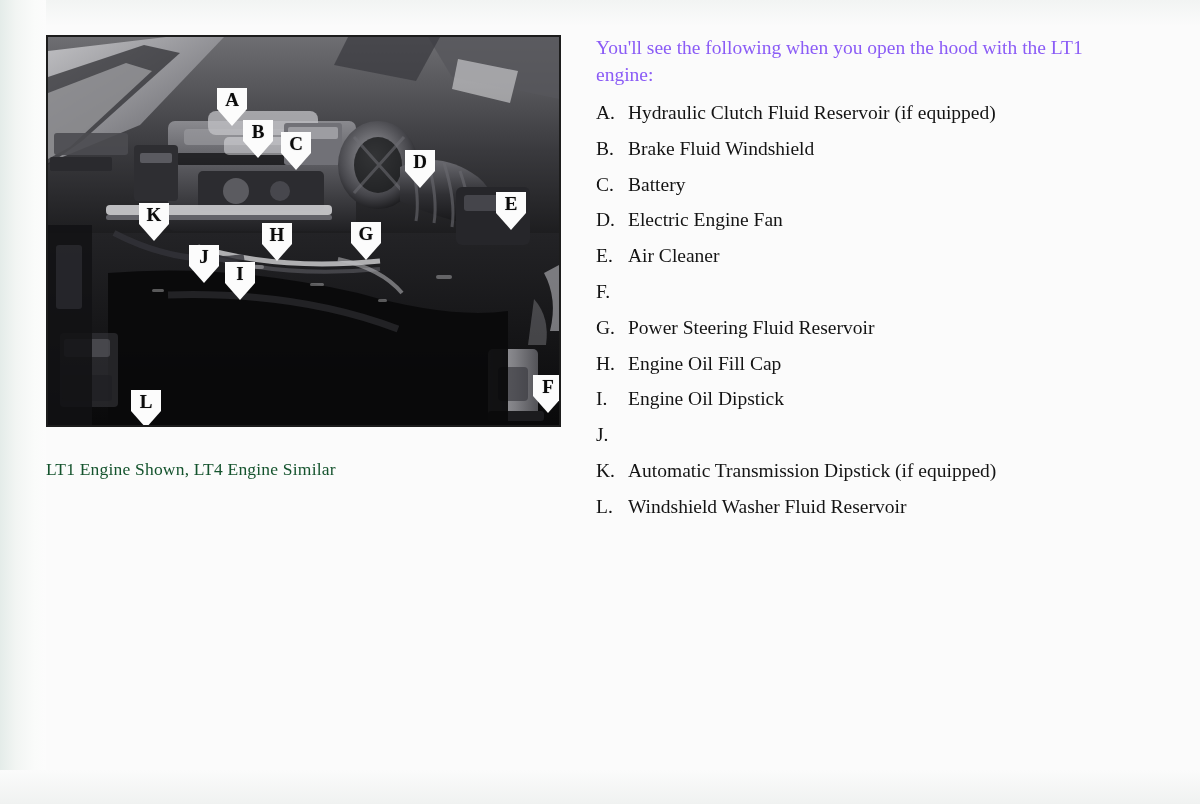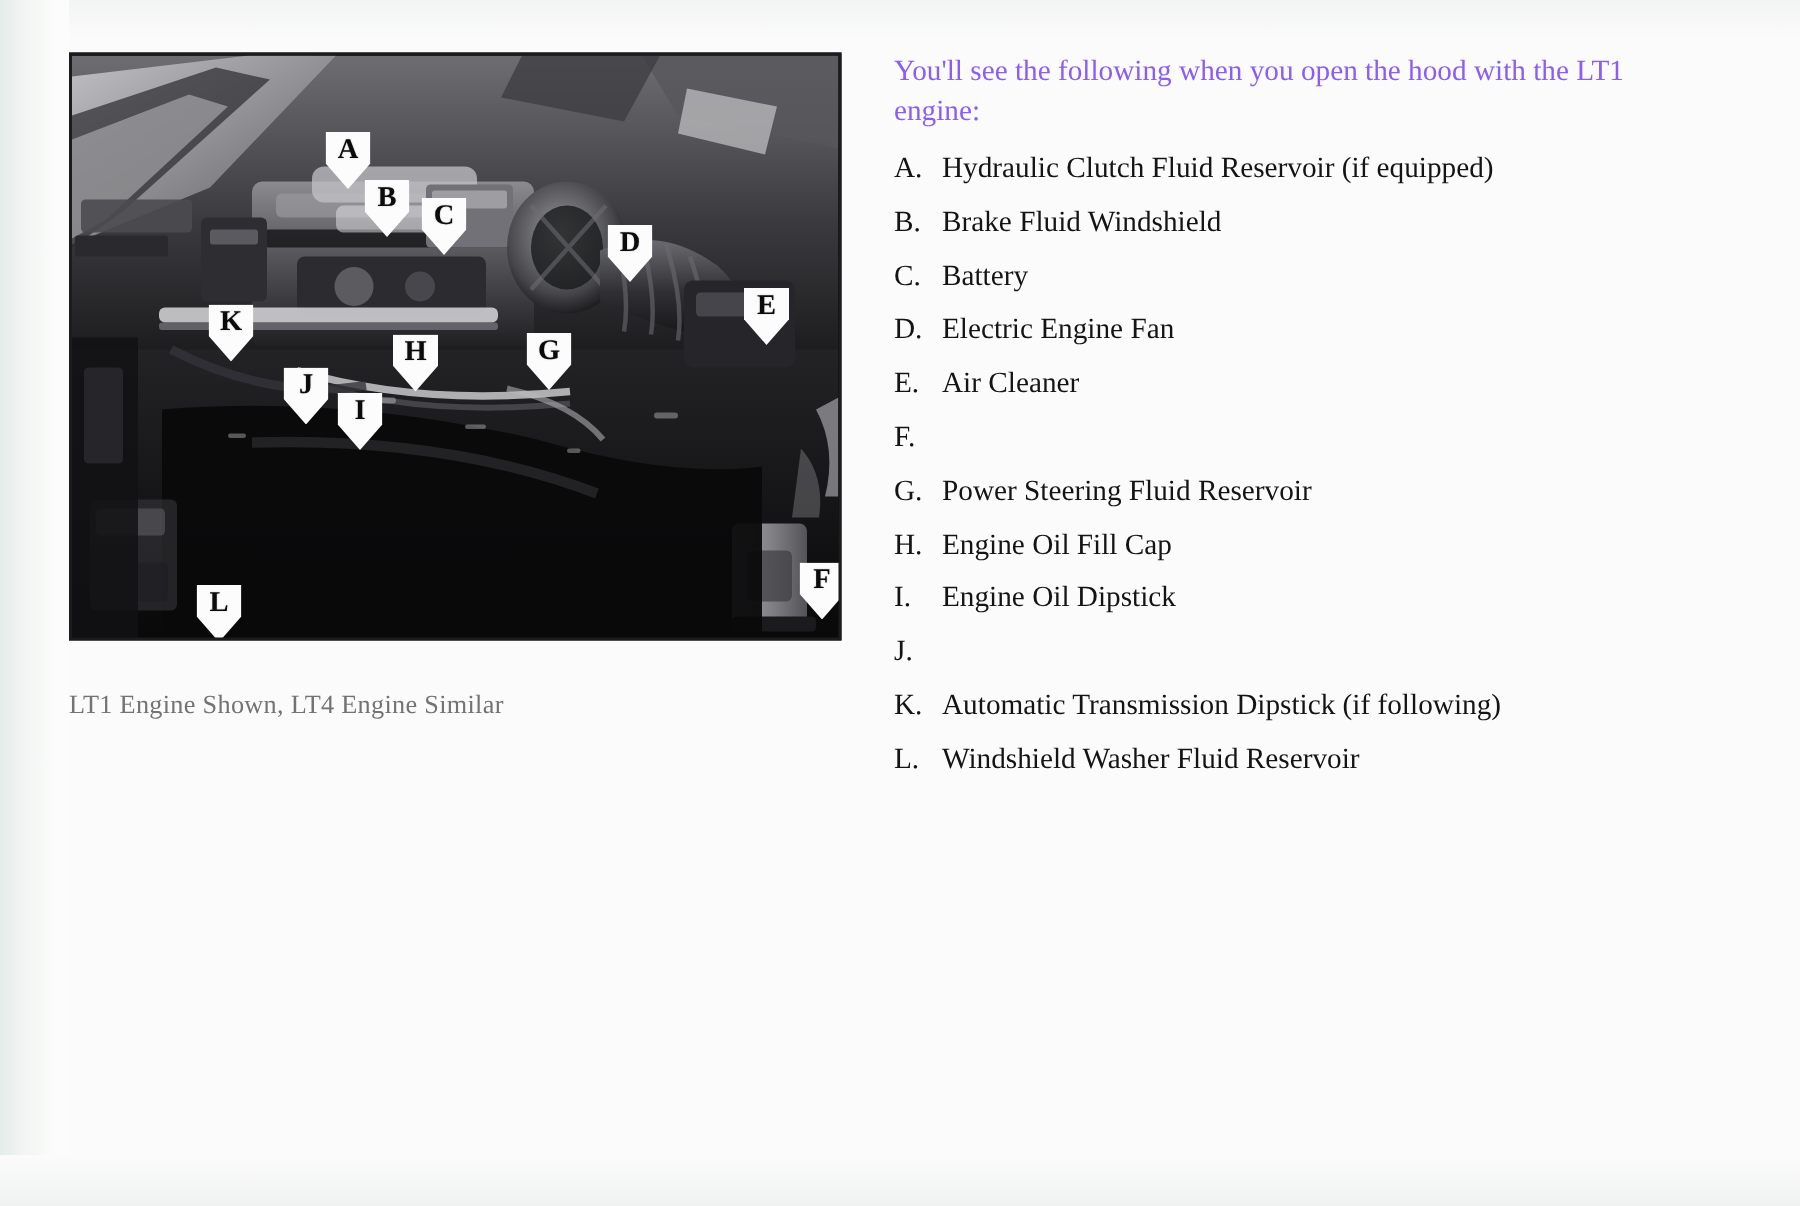--- a/index.html
+++ b/index.html
@@ -51,21 +51,21 @@
     overflow: hidden;
   }
   .ph-layer { position: absolute; }
 
   .cap-caption {
     position: absolute;
     left: 0;
     top: 424px;
     width: 560px;
     font-size: 17.5px;
-    color: #737373;
+    color: #14532d;
     letter-spacing: .2px;
   }
 
   
   .callout {
     position: absolute;
     width: 30px;
     height: 38px;
     -webkit-clip-path: polygon(0% 0%, 100% 0%, 100% 55%, 50% 100%, 0% 55%);
     clip-path: polygon(0% 0%, 100% 0%, 100% 55%, 50% 100%, 0% 55%);
@@ -301,21 +301,21 @@
       </li>
       <li class="list-row">
         <span class="list-marker">I.</span>
         <span class="list-text">Engine Oil Dipstick</span>
       </li>
       <li class="list-row">
         <span class="list-marker">J.</span>
       </li>
       <li class="list-row">
         <span class="list-marker">K.</span>
-        <span class="list-text">Automatic Transmission Dipstick (if following)</span>
+        <span class="list-text">Automatic Transmission Dipstick (if equipped)</span>
       </li>
       <li class="list-row">
         <span class="list-marker">L.</span>
         <span class="list-text">Windshield Washer Fluid Reservoir</span>
       </li>
     </ul>
   </div>
 
   <div id="footer">
     

